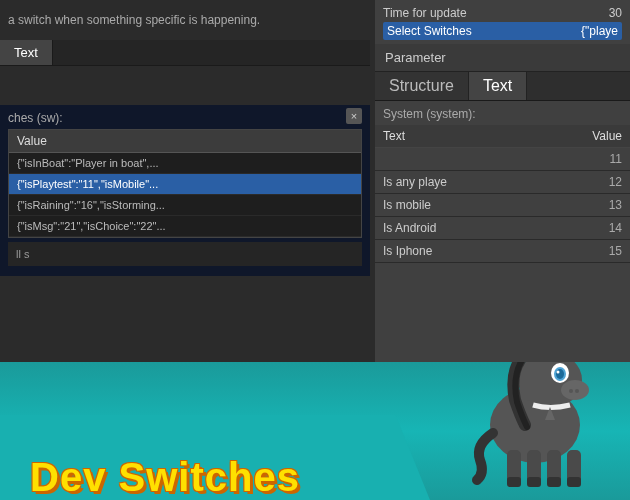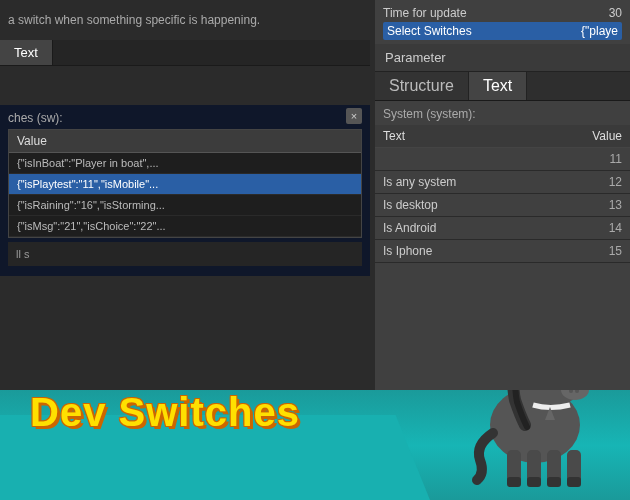--- a/index.html
+++ b/index.html
@@ -199,24 +199,24 @@
 
     .right-td.name { flex: 1.5; }
     .right-td.value { flex: 1; text-align: right; color: #aaa; }
 
     
     .bottom-banner {
       position: absolute;
       bottom: 0;
       left: 0;
       width: 100%;
-      height: 110px;
+      height: 138px;
       background: linear-gradient(180deg, #1a9a9a 0%, #17b5b5 50%, #1a9a9a 100%);
       display: flex;
-      align-items: flex-start;
+      align-items: flex-end;
       overflow: hidden;
     }
 
     .banner-text {
       position: relative;
       z-index: 2;
       font-size: 40px;
       font-weight: 900;
       color: #ffe000;
       text-shadow: 3px 3px 0 #cc6600, -1px -1px 0 #cc6600, 1px -1px 0 #cc6600, -1px 1px 0 #cc6600, 1px 1px 0 #cc6600;
@@ -335,25 +335,25 @@
   <div class="right-table-header">
     <div class="right-th name">Text</div>
     <div class="right-th value">Value</div>
   </div>
 
   <div>
     <div class="right-table-row">
       <div class="right-td value">11</div>
     </div>
     <div class="right-table-row">
-      <div class="right-td name">Is any system</div>
+      <div class="right-td name">Is any playe</div>
       <div class="right-td value">12</div>
     </div>
     <div class="right-table-row">
-      <div class="right-td name">Is desktop</div>
+      <div class="right-td name">Is mobile</div>
       <div class="right-td value">13</div>
     </div>
     <div class="right-table-row">
       <div class="right-td name">Is Android</div>
       <div class="right-td value">14</div>
     </div>
     <div class="right-table-row">
       <div class="right-td name">Is Iphone</div>
       <div class="right-td value">15</div>
     </div>

